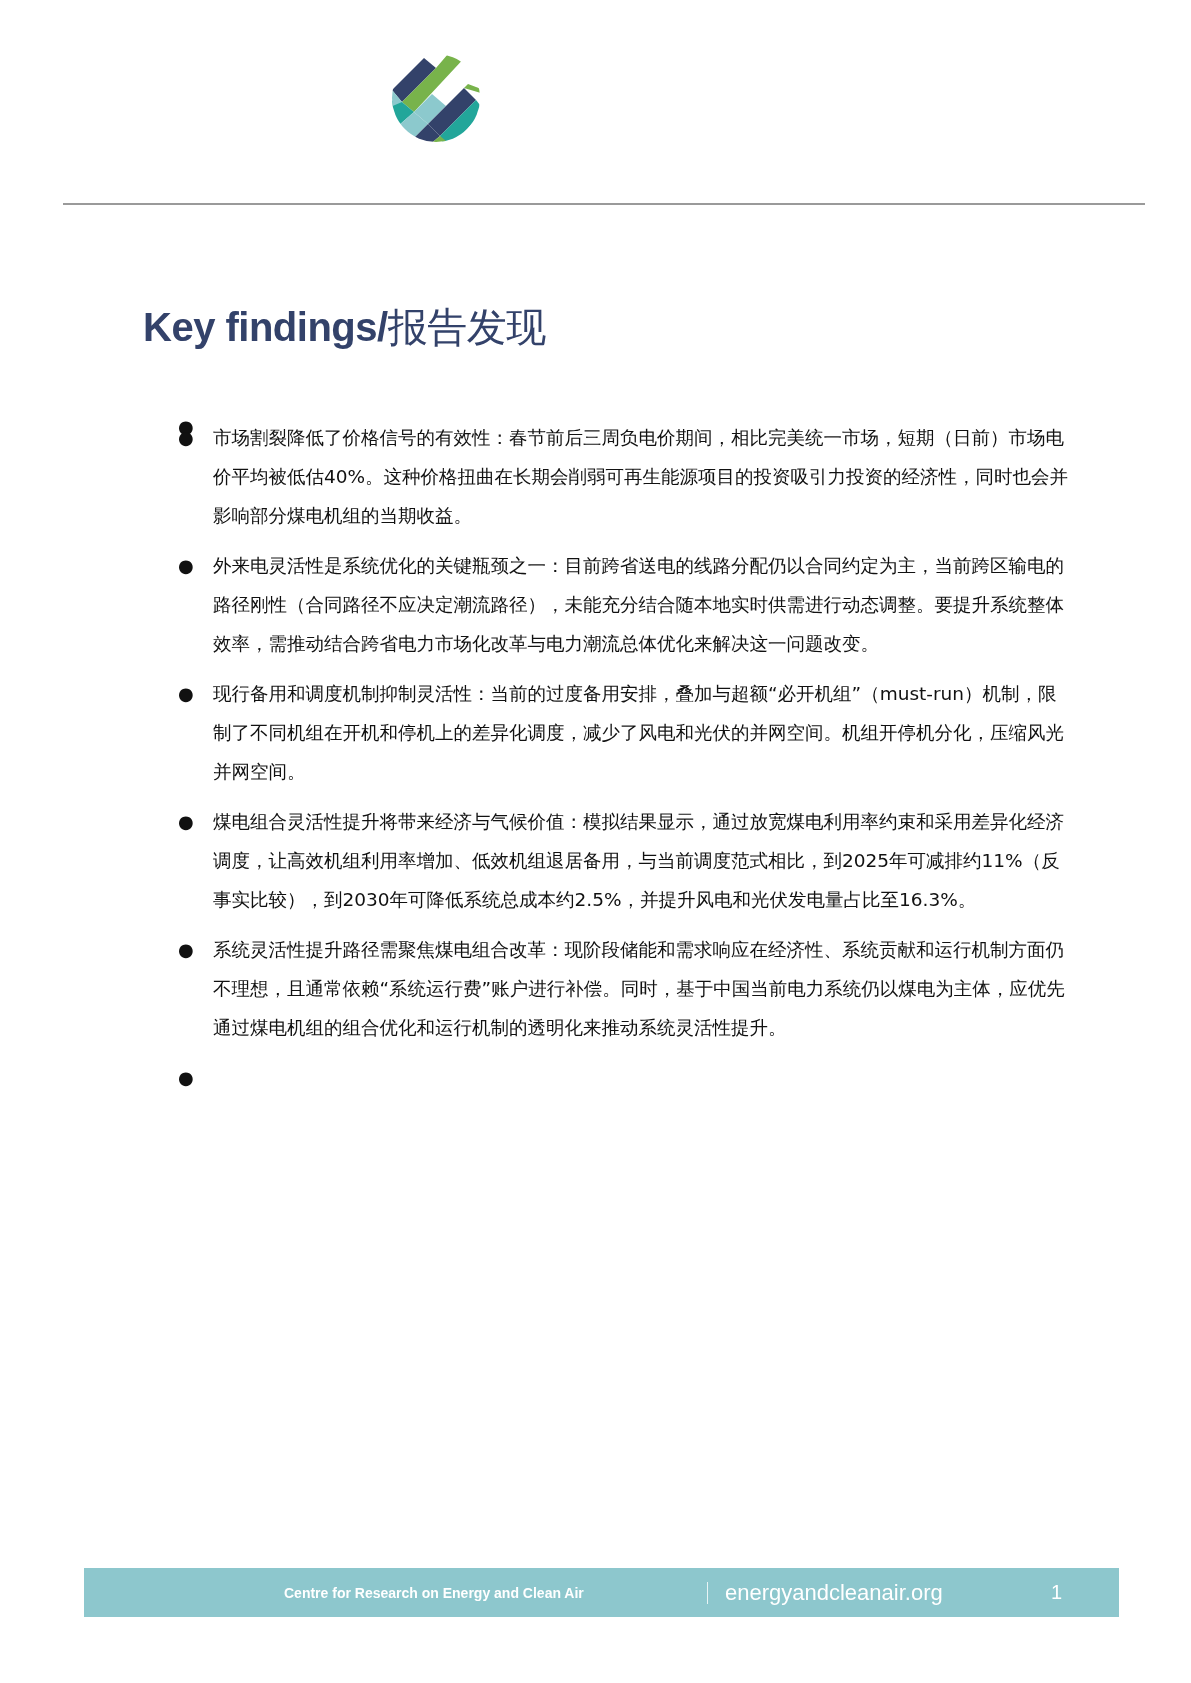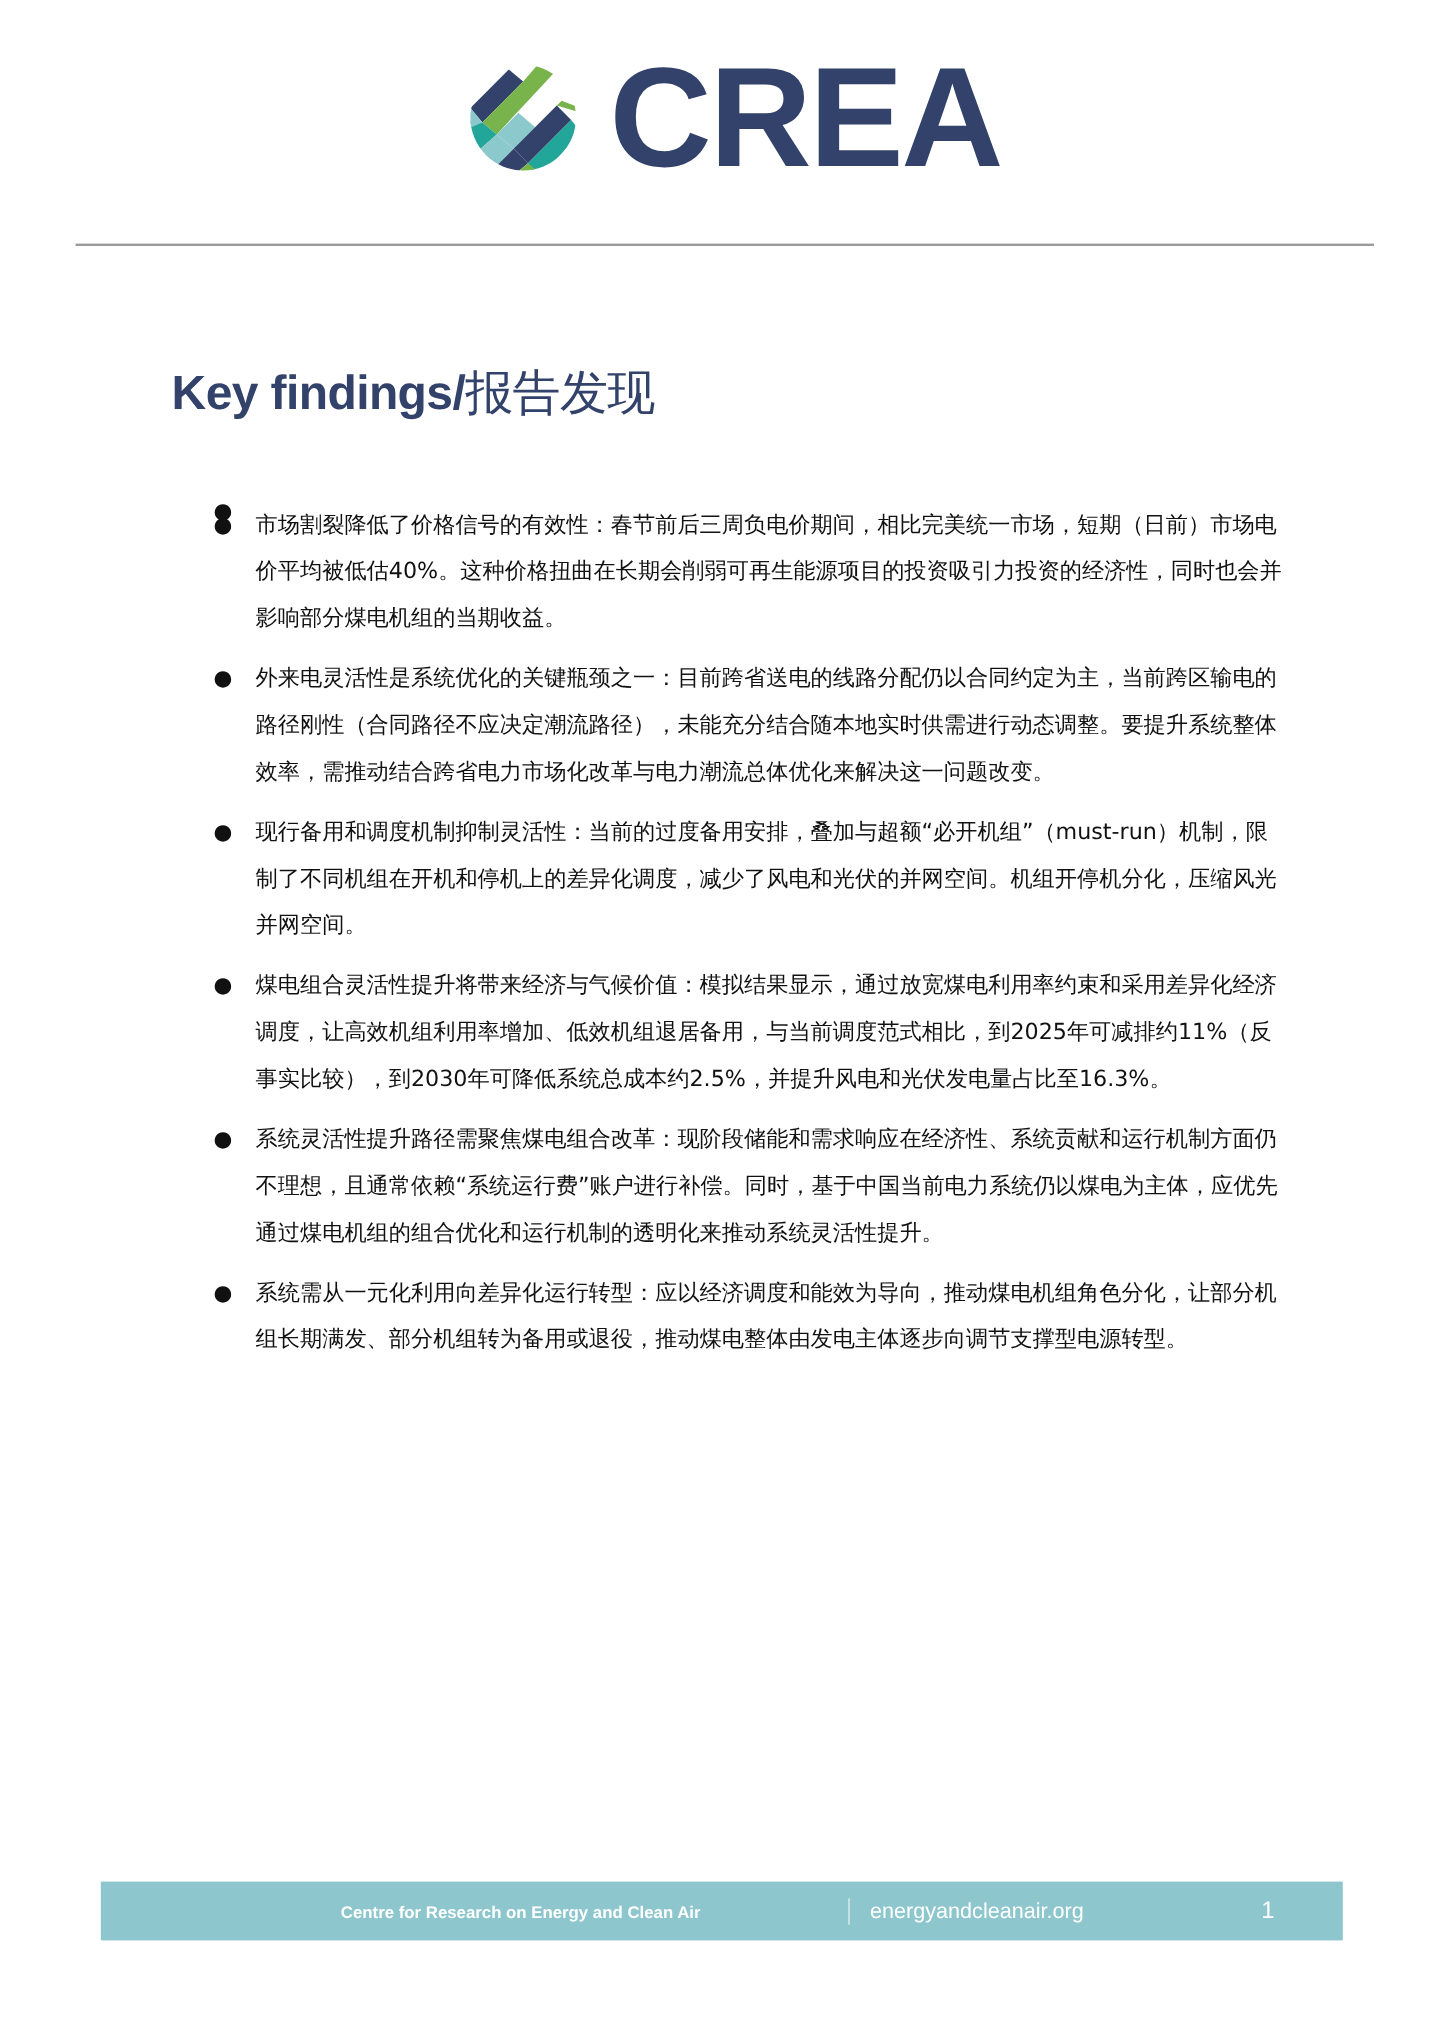--- a/index.html
+++ b/index.html
@@ -14,21 +14,21 @@
            font-weight:bold; font-size:40px; color:#33426A; letter-spacing:-0.5px; }
   .title .cn { font-weight:normal;font-family:Liberation Serif, serif; }
   .findings { position:absolute; left:170px; top:407px; width:900px; margin:0; padding:0; list-style:none; }
   .finding { position:relative; padding-left:43px; margin:0 0 11px 0; font-size:18.5px; line-height:39px;
              color:#111; text-align:left; }
   .bullet { position:absolute; left:8px; top:0; font-size:18px; line-height:39px; color:#111; }
   .footer { position:absolute; left:84px; top:1568px; width:1035px; height:49px; background:#8DC7CD;
             display:flex; align-items:center; color:#fff; font-family:"Liberation Sans", sans-serif; }
   .footer-org { position:absolute; left:200px; font-weight:bold; font-size:14px; }
   .footer-sep { position:absolute; left:623px; top:14px; width:1px; height:22px; background:#fff; opacity:0.8; }
-  .footer-url { position:absolute; left:641px; font-size:18px; }
+  .footer-url { position:absolute; left:641px; font-size:22px; }
   .footer-page { position:absolute; left:967px; font-size:20px; }
 </style>
 </head>
 <body>
 
 <div class="logo">
   <svg class="logo-mark" viewBox="0 0 96 96">
     <defs>
       <clipPath id="circ">
           <circle cx="48" cy="48" r="44"></circle>
@@ -43,35 +43,34 @@
       <polygon points="0,40 4,40 14,52 0,58" fill="#8CC9CD"></polygon>
       <polygon points="26,62 44,44 58,56 40,74" fill="#8CC9CD"></polygon>
       <polygon points="10,76 26,62 40,74 22,92" fill="#8CC9CD"></polygon>
       <polygon points="40,74 76,38 88,50 52,86" fill="#33426A"></polygon>
       <polygon points="58,56 80,34 96,40 96,44 76,38" fill="#78B34B"></polygon>
       <polygon points="52,86 88,50 96,60 64,96 56,96" fill="#22A69A"></polygon>
       <polygon points="22,92 40,74 52,86 40,96 28,96" fill="#33426A"></polygon>
       <polygon points="40,96 52,86 64,96" fill="#78B34B"></polygon>
     </g>
   </svg>
-  <span class="logo-text">CREA</span>
 </div>
 
 <div class="rule"></div>
 
 <h1 class="title"><span>Key findings/</span><span class="cn">报告发现</span></h1>
 
 <ul class="findings">
   <li class="finding"><span class="bullet">●</span></li>
   <li class="finding"><span class="bullet">●</span><span>市场割裂降低了价格信号的有效性：春节前后三周负电价期间，相比完美统一市场，短期（日前）市场电价平均被低估40%。这种价格扭曲在长期会削弱可再生能源项目的投资吸引力投资的经济性，同时也会并影响部分煤电机组的当期收益。</span></li>
   <li class="finding"><span class="bullet">●</span><span>外来电灵活性是系统优化的关键瓶颈之一：目前跨省送电的线路分配仍以合同约定为主，当前跨区输电的路径刚性（合同路径不应决定潮流路径），未能充分结合随本地实时供需进行动态调整。要提升系统整体效率，需推动结合跨省电力市场化改革与电力潮流总体优化来解决这一问题改变。</span></li>
   <li class="finding"><span class="bullet">●</span><span>现行备用和调度机制抑制灵活性：当前的过度备用安排，叠加与超额“必开机组”（must-run）机制，限制了不同机组在开机和停机上的差异化调度，减少了风电和光伏的并网空间。机组开停机分化，压缩风光并网空间。</span></li>
   <li class="finding"><span class="bullet">●</span><span>煤电组合灵活性提升将带来经济与气候价值：模拟结果显示，通过放宽煤电利用率约束和采用差异化经济调度，让高效机组利用率增加、低效机组退居备用，与当前调度范式相比，到2025年可减排约11%（反事实比较），到2030年可降低系统总成本约2.5%，并提升风电和光伏发电量占比至16.3%。</span></li>
   <li class="finding"><span class="bullet">●</span><span>系统灵活性提升路径需聚焦煤电组合改革：现阶段储能和需求响应在经济性、系统贡献和运行机制方面仍不理想，且通常依赖“系统运行费”账户进行补偿。同时，基于中国当前电力系统仍以煤电为主体，应优先通过煤电机组的组合优化和运行机制的透明化来推动系统灵活性提升。</span></li>
-  <li class="finding"><span class="bullet">●</span><span>系统需从一元化利用向差异化运行转型：应以经济调度和能效为导向，推动煤电机组角色分化，让部分机组长期满发、部分机组转为备用或退役，推动煤电整体由发电主体逐步向调节支撑型电源转型。</span></li>
+  <li class="finding"><span class="bullet">●</span></li>
 </ul>
 
 <div class="footer">
   <span class="footer-org">Centre for Research on Energy and Clean Air</span>
   <span class="footer-sep"></span>
   <span class="footer-url">energyandcleanair.org</span>
   <span class="footer-page">1</span>
 </div>
 
 </body></html>

